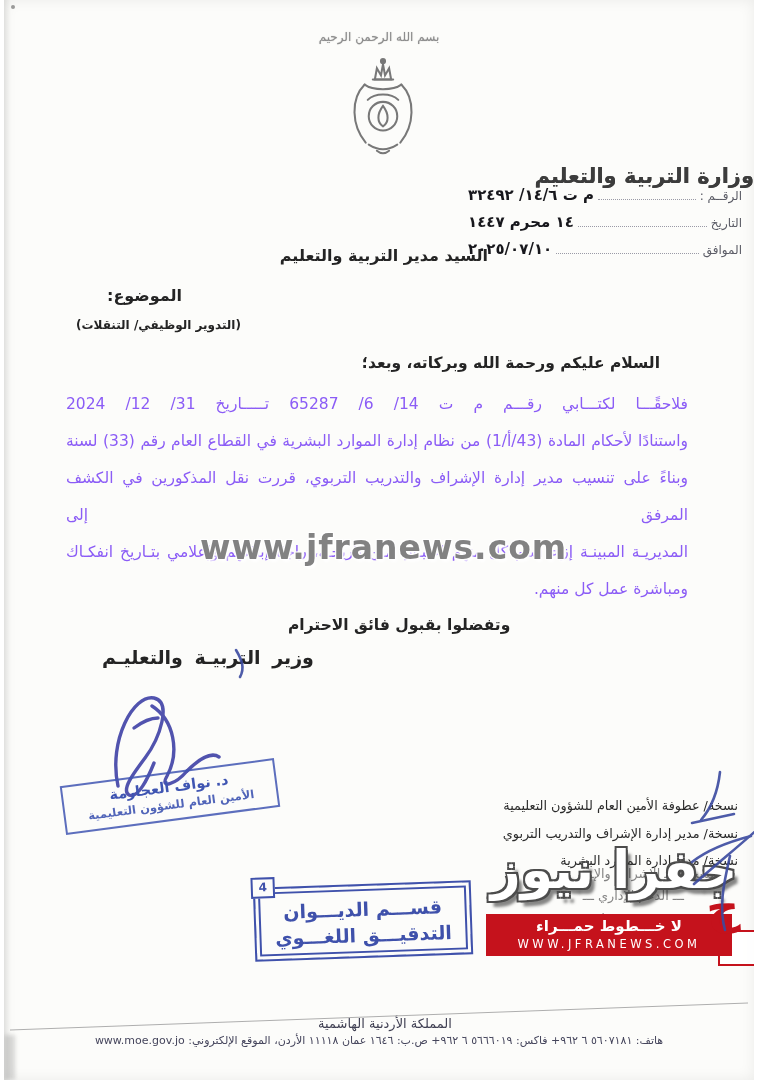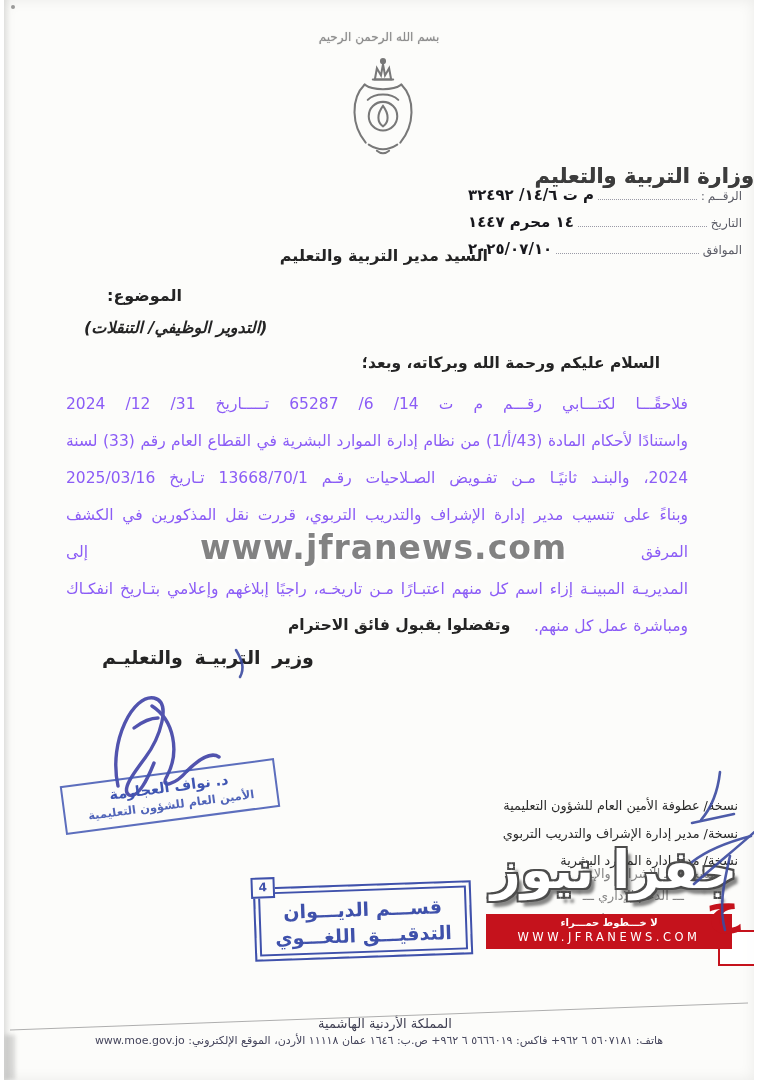--- a/index.html
+++ b/index.html
@@ -10,27 +10,27 @@
     box-shadow:inset 0 0 14px rgba(0,0,0,0.07);
   }
   .abs{position:absolute;}
   
   .basmala{top:30px;left:0;right:0;text-align:center;font-size:12px;color:#8d8d8d;
     text-shadow:0 0 1px #aaa;letter-spacing:1px;}
   .ministry{top:164px;left:0;right:0;text-align:right;font-size:21px;font-weight:bold;
     color:#3c3c3c;text-shadow:0 0 .6px #444;}
   
   .ref-row{right:12px;width:274px;display:flex;align-items:baseline;gap:4px;}
-  .ref-label{font-size:12px;color:#5b5c66;flex:0 0 auto;font-family:Liberation Serif, serif;}
+  .ref-label{font-size:12px;color:#5b5c66;flex:0 0 auto;}
   .ref-dots{flex:1 1 auto;border-bottom:1.5px dotted #9a9aa6;height:10px;}
   .ref-value{font-size:15px;font-weight:bold;color:#17171c;flex:0 0 auto;white-space:nowrap;}
   
   .addressee{top:246px;right:266px;font-size:16px;font-weight:bold;}
   .subject-label{top:286px;left:103px;font-size:16px;font-weight:bold;}
-  .subject-value{top:318px;left:80px;font-size:16px;font-weight:bold;font-style:italic;}
+  .subject-value{top:318px;left:72px;font-size:12px;font-weight:bold;}
   .salutation{top:354px;right:94px;font-size:15.5px;font-weight:bold;}
   .body-text{top:386px;right:66px;left:62px;z-index:1;}
   .bline{font-size:15.5px;line-height:37px;color:#8b5cf6;text-align:justify;text-align-last:justify;}
   .bline.end{text-align-last:right;}
   .closing{top:616px;left:284px;font-size:15.5px;font-weight:bold;}
   .signer{top:646px;left:98px;font-size:19px;font-weight:bold;word-spacing:5px;}
   
   .wm-url{top:528px;left:196px;width:360px;text-align:center;direction:ltr;
     font-size:33px;font-weight:bold;letter-spacing:1px;color:rgba(108,108,108,.85);z-index:2;
     text-shadow:-1px -1px 0 #fff,1px -1px 0 #fff,-1px 1px 0 #fff,1px 1px 0 #fff,2px 3px 3px rgba(255,255,255,.9);}
@@ -43,21 +43,21 @@
   
   .cc{top:792px;right:16px;text-align:right;z-index:1;margin-left:12px;}
   .cc-line{font-size:12.8px;line-height:27.5px;color:#2a2a2a;}
   .frag{font-size:12.8px;color:#6f6f6f;opacity:.85;z-index:1;}
   
   .logo-title{left:462px;top:842px;width:296px;text-align:center;font-size:52px;font-weight:bold;
     color:#fff;z-index:5;line-height:1.1;
     text-shadow:-2px -2px 0 #4c4c4c,2px -2px 0 #4c4c4c,-2px 2px 0 #4c4c4c,2px 2px 0 #4c4c4c,5px 6px 3px rgba(35,35,35,.55);}
   .logo-banner{left:482px;top:914px;width:230px;background:#c5121c;color:#fff;z-index:5;
     padding:3px 8px 5px;text-align:center;}
-  .logo-banner .slogan{font-size:10px;font-weight:bold;letter-spacing:1px;}
+  .logo-banner .slogan{font-size:15px;font-weight:bold;letter-spacing:1px;}
   .logo-banner .site{font-size:11.5px;letter-spacing:3.5px;direction:ltr;margin-top:2px;}
   .logo-redbox{left:714px;top:930px;width:42px;height:32px;border:2px solid #c5121c;
     background:rgba(255,255,255,.85);z-index:4;}
   .logo-letter{left:702px;top:880px;font-size:46px;font-weight:bold;color:#c5121c;z-index:6;
     transform:rotate(-4deg);}
   
   .rev-stamp{left:250px;top:884px;width:194px;z-index:6;transform:rotate(-2deg);
     border:2.5px solid #3f51ab;box-shadow:inset 0 0 0 3px #fcfcfa, inset 0 0 0 5px #3f51ab;
     padding:12px 10px 10px;text-align:center;color:#3f51ab;background:rgba(252,252,250,.6);}
   .rev-stamp .l1{font-size:19px;font-weight:bold;}
@@ -116,21 +116,20 @@
   </div>
 
   <div class="abs addressee">السيد مدير التربية والتعليم</div>
   <div class="abs subject-label">الموضوع:</div>
   <div class="abs subject-value">(التدوير الوظيفي/ التنقلات)</div>
   <div class="abs salutation">السلام عليكم ورحمة الله وبركاته، وبعد؛</div>
 
   <div class="abs body-text">
     <div class="bline">فلاحقًـــا لكتـــابي رقـــم م ت 14/ 6/ 65287 تـــــاريخ 31/ 12/ 2024</div>
     <div class="bline">واستنادًا لأحكام المادة (43/أ/1) من نظام إدارة الموارد البشرية في القطاع العام رقم (33) لسنة</div>
-    <div class="bline">2024، والبنـد ثانيًـا مـن تفـويض الصـلاحيات رقـم 13668/70/1 تـاريخ 2025/03/16</div>
     <div class="bline">وبناءً على تنسيب مدير إدارة الإشراف والتدريب التربوي، قررت نقل المذكورين في الكشف المرفق إلى</div>
     <div class="bline">المديريـة المبينـة إزاء اسم كل منهم اعتبـارًا مـن تاريخـه، راجيًا إبلاغهم وإعلامي بتـاريخ انفكـاك</div>
     <div class="bline end">ومباشرة عمل كل منهم.</div>
   </div>
 
   <div class="abs wm-url">www.jfranews.com</div>
 
   <div class="abs closing">وتفضلوا بقبول فائق الاحترام</div>
   <div class="abs signer">وزير التربيـة والتعليـم</div>
 

